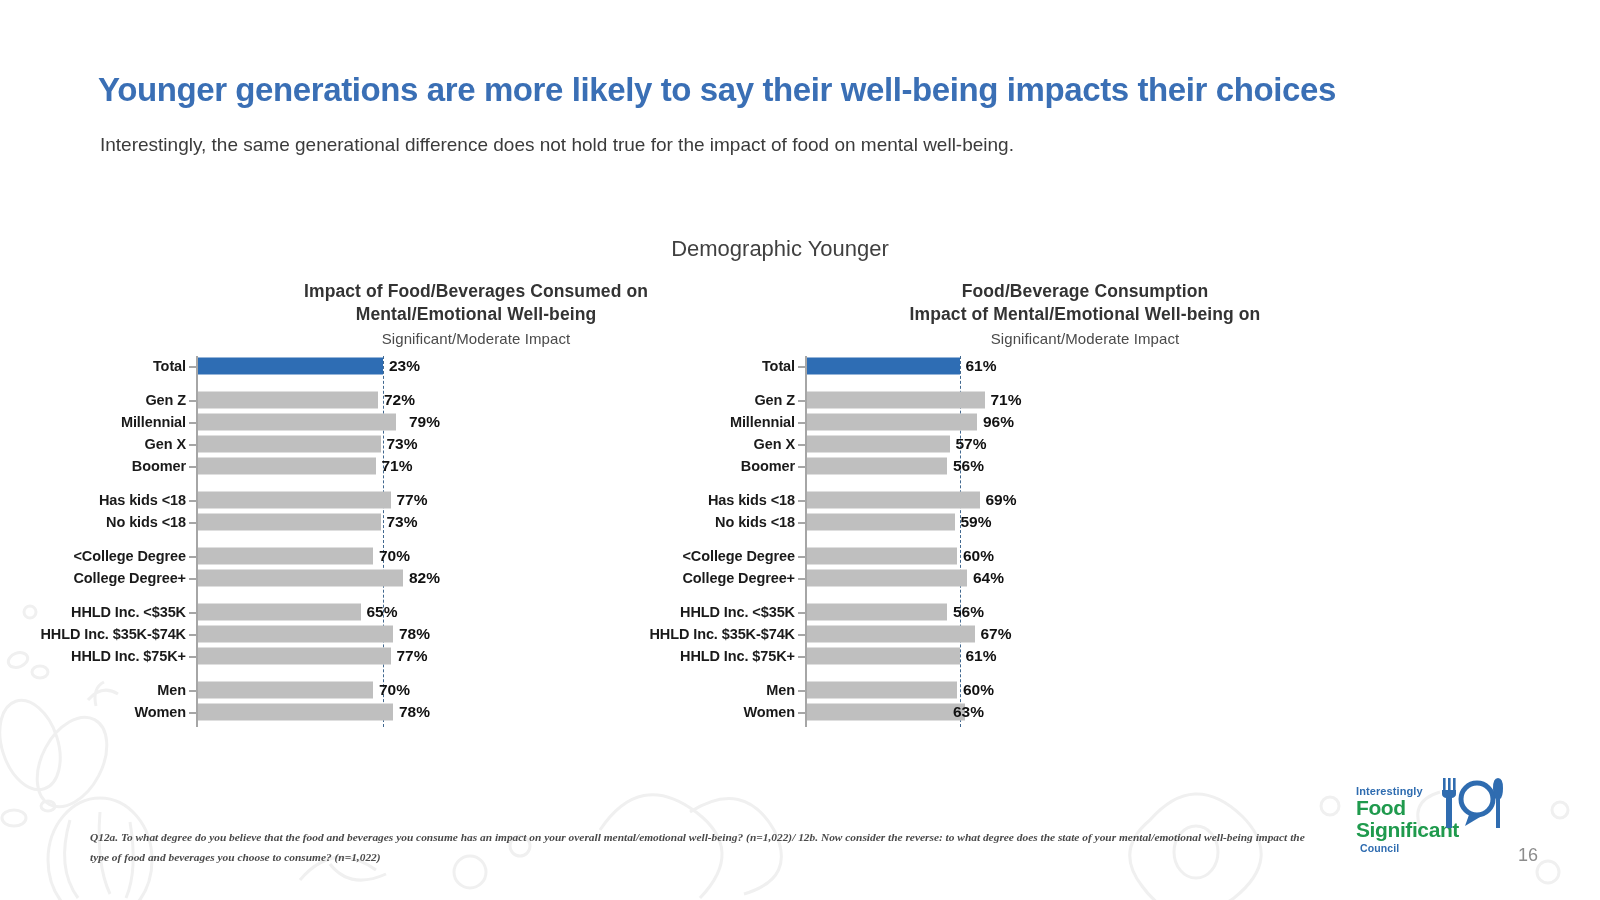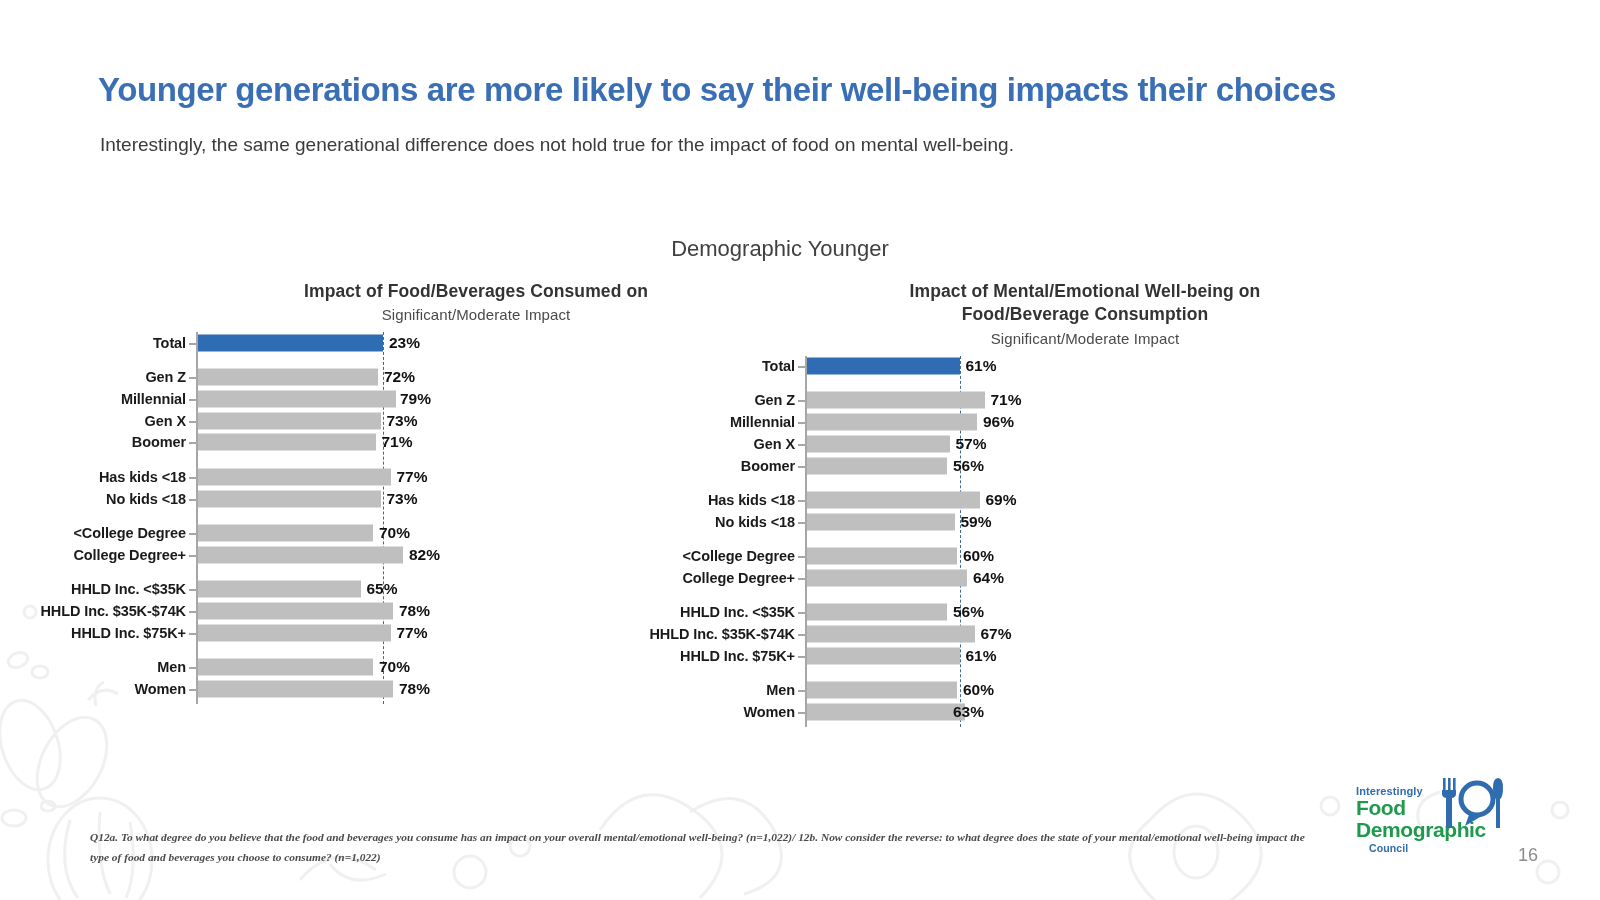--- a/index.html
+++ b/index.html
@@ -95,21 +95,21 @@
   }
   .logo-food{
     position:absolute;left:8px;top:19px;font-size:21px;font-weight:bold;
     color:#1f9a4d;letter-spacing:-0.4px;line-height:1;
   }
   .logo-info{
     position:absolute;left:8px;top:41px;font-size:21px;font-weight:bold;
     color:#1f9a4d;letter-spacing:-0.4px;line-height:1;
   }
   .logo-council{
-    position:absolute;left:21px;top:64px;font-size:10.5px;font-weight:bold;
+    position:absolute;left:12px;top:64px;font-size:10.5px;font-weight:bold;
     color:#2f6cb0;letter-spacing:0.1px;
   }
   #logo-mark{position:absolute;left:92px;top:-2px;}
 
   #page-number{
     position:absolute;left:1518px;top:845px;font-size:18px;color:#8c8c8c;
     z-index:3;
   }
 </style>
 </head>
@@ -148,20 +148,21 @@
   </g>
 </svg>
 
 <div id="slide-title">Younger generations are more likely to say their well-being impacts their choices</div>
 <div id="slide-subtitle">Interestingly, the same generational difference does not hold true for the impact of food on mental well-being.</div>
 <div id="section-header">Demographic Younger</div>
 
 <div class="chart-panel" id="panel-left">
   <div class="chart-title">
     <div>Impact of Food/Beverages Consumed on</div>
+    <div>Mental/Emotional Well-being</div>
   </div>
   <div class="chart-subtitle">Significant/Moderate Impact</div>
   <div class="plot" id="plot-left" style="height: 371.7px;">
       <div class="axis-spine" style="height: 371.7px;"></div>
       <div class="ref-line" style="left: 187px; height: 371.7px;"></div>
       <div class="row" style="top: 0px;">
         <div class="row-label">Total</div>
         <div class="axis-tick" style="top: 50%;"></div>
         <div class="bar highlight" style="width: 185px;"></div>
         <div class="bar-value" style="left: 193px;">23%</div>
@@ -169,21 +170,21 @@
       <div class="row" style="top: 34.3px;">
         <div class="row-label">Gen Z</div>
         <div class="axis-tick" style="top: 50%;"></div>
         <div class="bar" style="width: 180px;"></div>
         <div class="bar-value" style="left: 188px;">72%</div>
       </div>
       <div class="row" style="top: 56.1px;">
         <div class="row-label">Millennial</div>
         <div class="axis-tick" style="top: 50%;"></div>
         <div class="bar" style="width: 197.5px;"></div>
-        <div class="bar-value" style="left: 204px; text-align: right;">79%</div>
+        <div class="bar-value" style="left: 213px; text-align: right;">79%</div>
       </div>
       <div class="row" style="top: 77.9px;">
         <div class="row-label">Gen X</div>
         <div class="axis-tick" style="top: 50%;"></div>
         <div class="bar" style="width: 182.5px;"></div>
         <div class="bar-value" style="left: 190.5px;">73%</div>
       </div>
       <div class="row" style="top: 99.7px;">
         <div class="row-label">Boomer</div>
         <div class="axis-tick" style="top: 50%;"></div>
@@ -242,22 +243,22 @@
         <div class="row-label">Women</div>
         <div class="axis-tick" style="top: 50%;"></div>
         <div class="bar" style="width: 195px;"></div>
         <div class="bar-value" style="left: 203px;">78%</div>
       </div>
     </div>
 </div>
 
 <div class="chart-panel" id="panel-right">
   <div class="chart-title">
+    <div>Food/Beverage Consumption</div>
     <div>Impact of Mental/Emotional Well-being on</div>
-    <div>Food/Beverage Consumption</div>
   </div>
   <div class="chart-subtitle">Significant/Moderate Impact</div>
   <div class="plot" id="plot-right" style="height: 371.7px;">
       <div class="axis-spine" style="height: 371.7px;"></div>
       <div class="ref-line" style="left: 154.5px; height: 371.7px;"></div>
       <div class="row" style="top: 0px;">
         <div class="row-label">Total</div>
         <div class="axis-tick" style="top: 50%;"></div>
         <div class="bar highlight" style="width: 152.5px;"></div>
         <div class="bar-value" style="left: 160.5px;">61%</div>
@@ -341,21 +342,21 @@
         <div class="bar-value" style="left: 148px;">63%</div>
       </div>
     </div>
 </div>
 
 <div id="footnote">Q12a. To what degree do you believe that the food and beverages you consume has an impact on your overall mental/emotional well-being? (n=1,022)/ 12b. Now consider the reverse: to what degree does the state of your mental/emotional well-being impact the type of food and beverages you choose to consume? (n=1,022)</div>
 
 <div id="logo">
   <div class="logo-intl">Interestingly</div>
   <div class="logo-food">Food</div>
-  <div class="logo-info">Demographic</div>
+  <div class="logo-info">Significant</div>
   <div class="logo-council">Council</div>
   <svg id="logo-mark" width="66" height="54" viewBox="0 0 66 54" xmlns="http://www.w3.org/2000/svg">
 
     <g fill="#2f6cb0">
       <rect x="3" y="2" width="2.6" height="13"></rect>
       <rect x="8" y="2" width="2.6" height="13"></rect>
       <rect x="13" y="2" width="2.6" height="13"></rect>
       <path d="M2 14 h14 v4 q0 3 -4 4 v30 h-6 v-30 q-4 -1 -4 -4 z"></path>
     </g>
 

